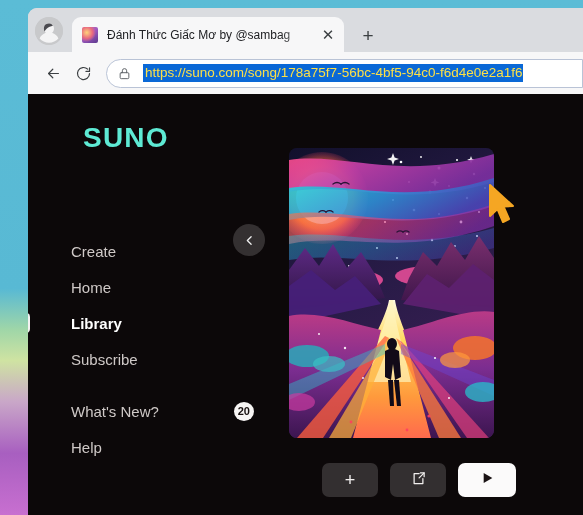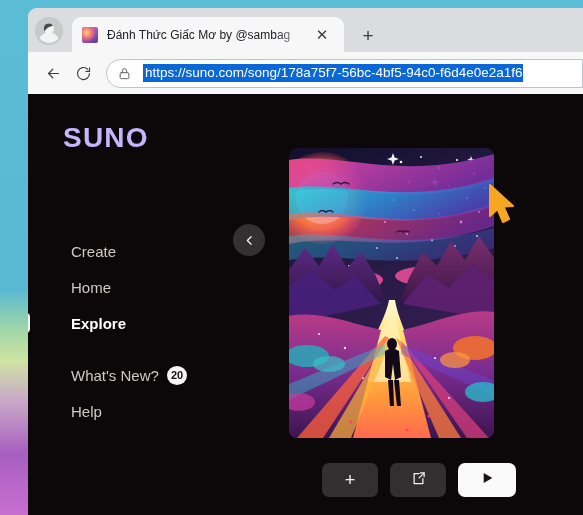--- a/index.html
+++ b/index.html
@@ -45,21 +45,21 @@
   }
   .avatar-btn svg { width: 28px; height: 28px; display: block; }
 
   .tab {
     position: absolute; left: 44px; bottom: 0;
     width: 272px; height: 35px;
     background: #f7f7f8;
     border-top-left-radius: 9px;
     border-top-right-radius: 9px;
     display: flex; align-items: center;
-    padding: 0 12px 0 10px;
+    padding: 0 6px 0 10px;
   }
   .tab-favicon {
     width: 16px; height: 16px; border-radius: 2px;
     flex: 0 0 16px;
     background:
       radial-gradient(circle at 30% 35%, #ffd37a 0%, #e8697f 38%, transparent 60%),
       linear-gradient(145deg, #d8739c 0%, #a05ac0 45%, #5c3a8e 100%);
   }
   .tab-title {
     flex: 1 1 auto;
@@ -100,43 +100,43 @@
     border: 1px solid #b9c3d6;
     border-radius: 15px 0 0 15px;
     display: flex; align-items: center;
     padding-left: 11px;
     overflow: hidden;
   }
   .lock-icon { flex: 0 0 15px; color: #5f6368; display:flex; align-items:center; }
   .lock-icon svg { width: 13px; height: 13px; }
   .url-text {
     margin-left: 10px;
-    font-size: 13.5px; color: #ffffff;
+    font-size: 13.5px; color: #fde047;
     background: #0a68d6;
     padding: 1px 0 2px 2px;
     white-space: nowrap;
   }
 
   
   .viewport {
     position: relative;
     height: 429px;
     background: #0c0809;
     overflow: hidden;
   }
 
   
   .sidebar {
     position: absolute; left: 0; top: 0; bottom: 0;
     width: 226px;
   }
   .logo {
-    position: absolute; left: 35px; top: 28px;
+    position: absolute; left: 55px; top: 28px;
     font-size: 28px; font-weight: 700; letter-spacing: 1.2px;
-    color: #c4b5fd; font-family: "Liberation Sans", sans-serif;
+    color: #5eead4; font-family: "Liberation Sans", sans-serif;
   }
   .collapse-btn {
     position: absolute; left: 205px; top: 130px;
     width: 32px; height: 32px; border-radius: 50%;
     background: #343031;
     display: flex; align-items: center; justify-content: center;
     color: #efefef;
   }
   .collapse-btn svg { width: 13px; height: 13px; }
 
@@ -148,21 +148,21 @@
     padding-left: 43px;
     font-size: 15px; color: #cfc9c7;
   }
   .nav-item.active { color: #ffffff; font-weight: 700; }
   .nav-item.active::before {
     content: "";
     position: absolute; left: -6px; top: 8px;
     width: 8px; height: 20px; border-radius: 4px;
     background: #f4f2f2;
   }
-  .nav-item.spaced { margin-top: 16px; }
+  .nav-item.spaced { margin-top: 16px; justify-content: space-between; }
   .badge {
     margin-left: 8px;
     min-width: 19px; height: 19px; border-radius: 50%;
     background: #f7f5f4; color: #17100f;
     font-size: 11px; font-weight: 700;
     display: inline-flex; align-items: center; justify-content: center;
     padding: 0 4px;
   }
 
   
@@ -270,21 +270,24 @@
       </div>
 
       <nav class="nav">
         <div class="nav-item">
           <span>Create</span>
         </div>
         <div class="nav-item">
           <span>Home</span>
         </div>
         <div class="nav-item active">
-          <span>Explore</span>
+          <span>Library</span>
+        </div>
+        <div class="nav-item">
+          <span>Subscribe</span>
         </div>
         <div class="nav-item spaced">
           <span>What's New?</span>
           <span class="badge">20</span>
         </div>
         <div class="nav-item">
           <span>Help</span>
         </div>
       </nav>
     </div>

